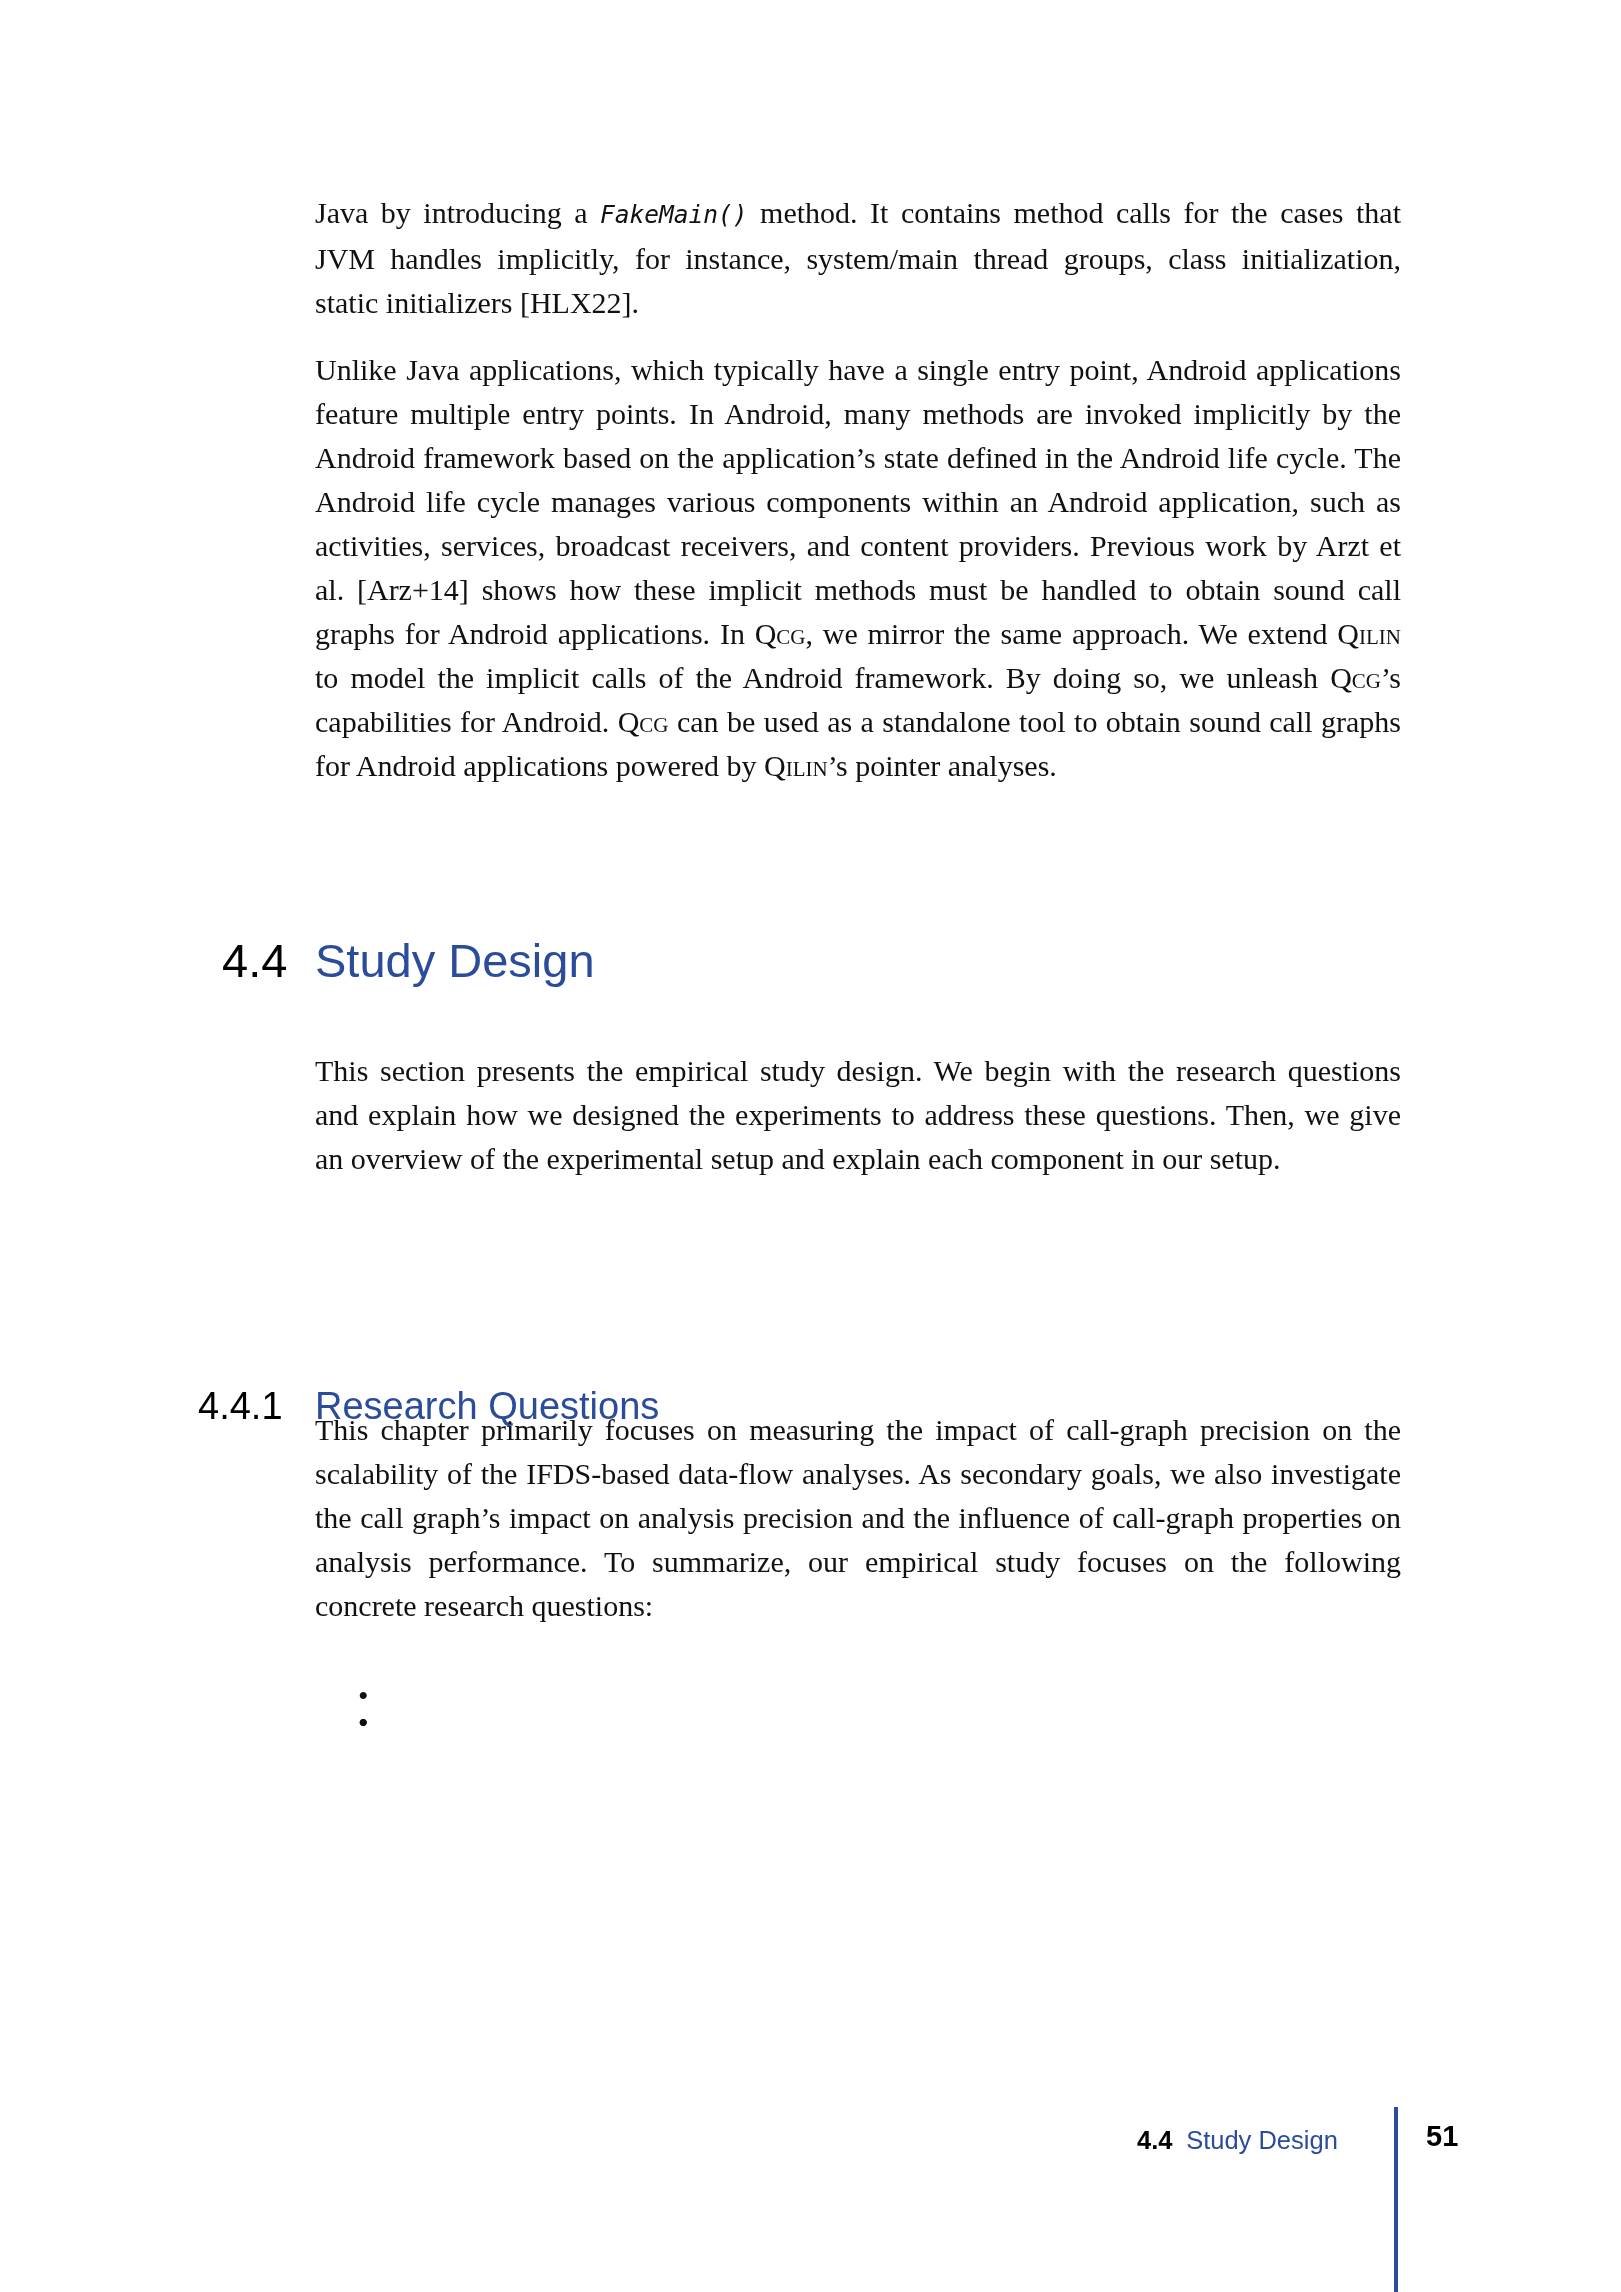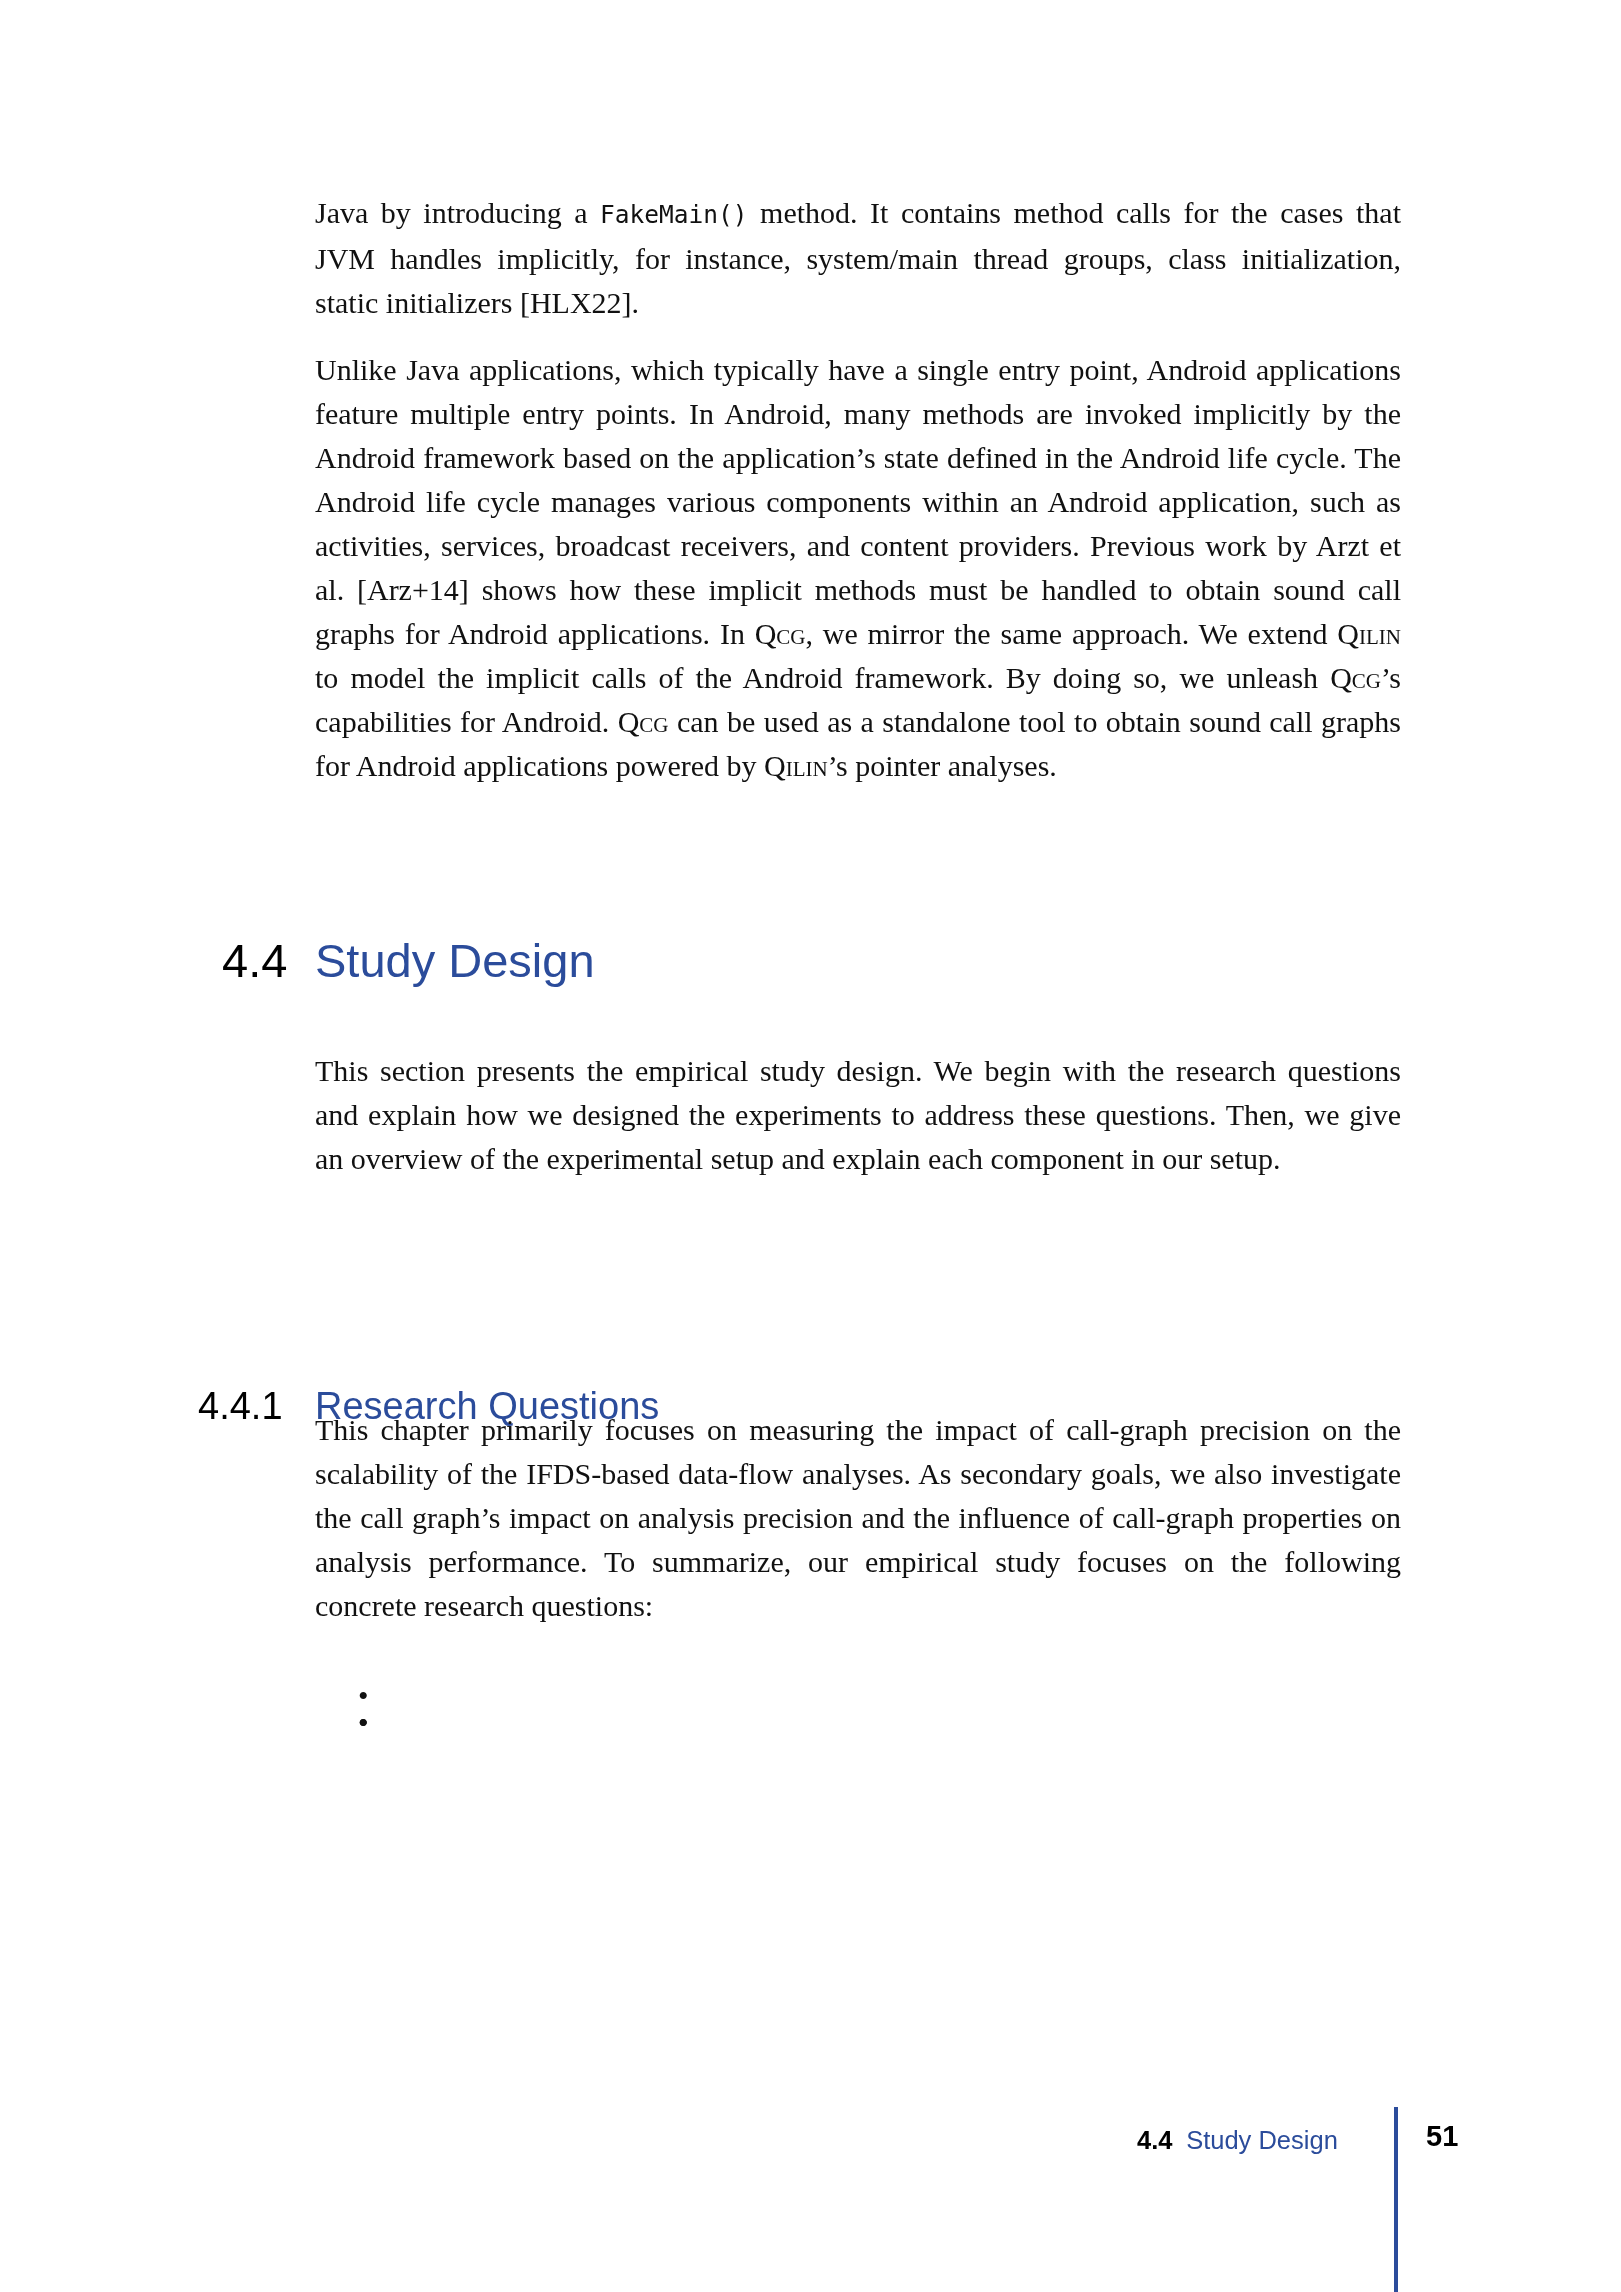--- a/index.html
+++ b/index.html
@@ -1,21 +1,21 @@
 <!DOCTYPE html>
 <html><head>
 <meta charset="utf-8">
 <style>
   html, body { margin: 0; padding: 0; background: #ffffff; }
   body { width: 1621px; height: 2293px; position: relative; overflow: hidden;
          font-family: "DejaVu Serif", "Liberation Serif", serif; color: #111; }
   .para { position: absolute; left: 315px; width: 1086px;
           font-family: "Liberation Serif", "DejaVu Serif", serif;
           font-size: 30px; line-height: 44px; text-align: justify; margin: 0; }
-  .mono { font-family: "DejaVu Sans Mono", "Liberation Mono", monospace; font-size: 24.5px; }
+  .mono { font-family: "DejaVu Sans Mono", "Liberation Mono", monospace; font-size: 24.5px; font-style: italic; }
   .sc { font-variant: small-caps; }
   .h2 { position: absolute; left: 222px; top: 931px; margin: 0;
         font-family: "Liberation Sans", "DejaVu Sans", sans-serif; font-weight: normal;
         font-size: 47px; line-height: 59px; white-space: nowrap; }
   .h3 { position: absolute; left: 198px; top: 1382px; margin: 0;
         font-family: "Liberation Sans", "DejaVu Sans", sans-serif; font-weight: normal;
         font-size: 38px; line-height: 49px; white-space: nowrap; }
   .secnum { color: #000; display: inline-block; }
   .h2 .secnum { width: 93px; }
   .h3 .secnum { width: 117px; }

